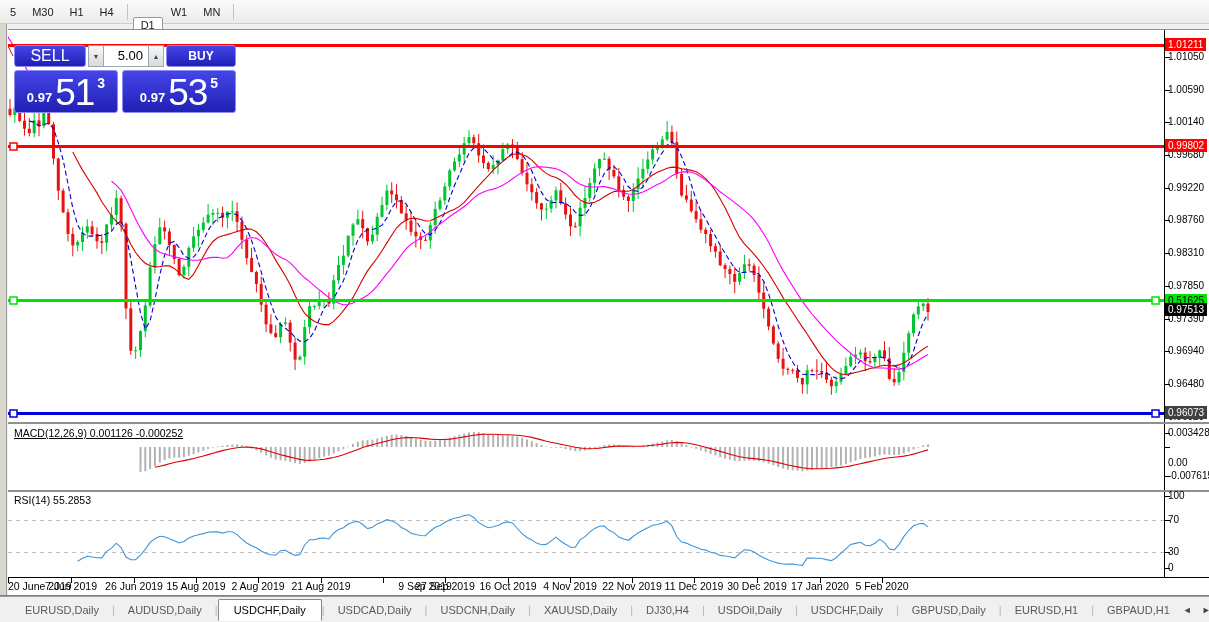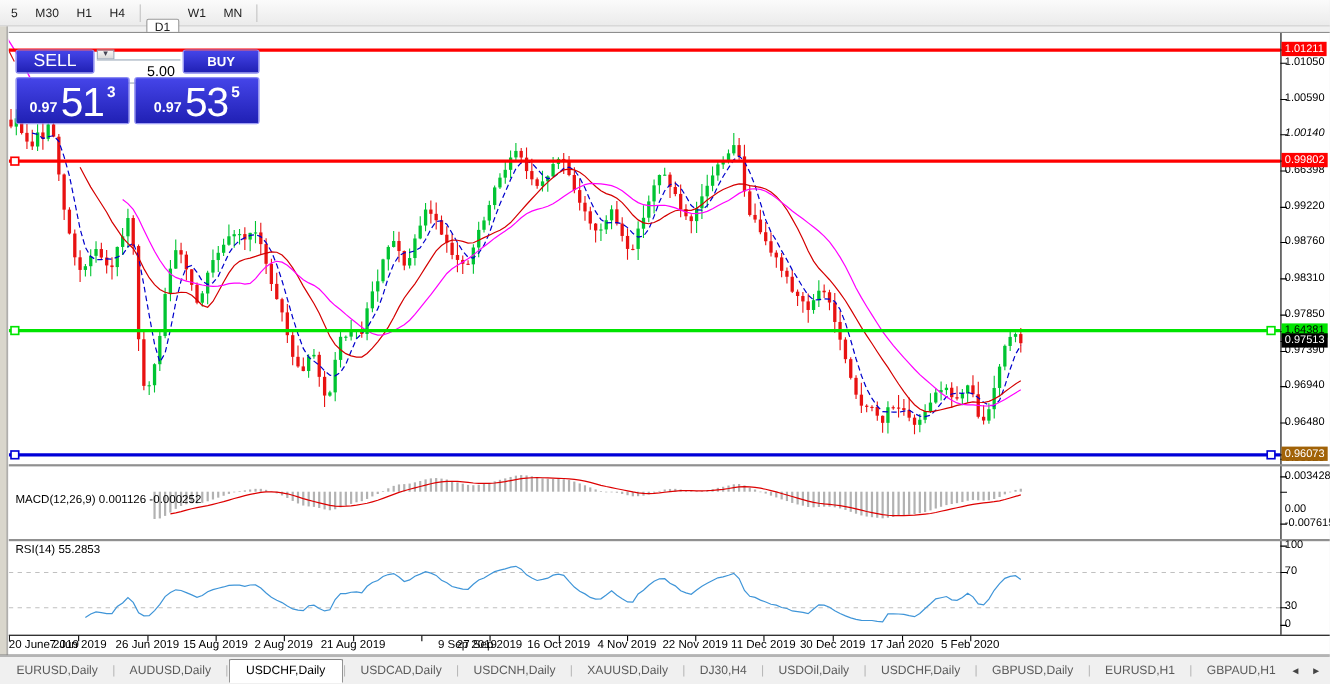--- a/index.html
+++ b/index.html
@@ -21,46 +21,46 @@
   .hdiv{position:absolute;left:8px;width:1201px;z-index:2;}
   
   #title-row{position:absolute;left:14px;top:31px;font-size:11px;color:#000;z-index:4;white-space:nowrap;}
   #title-row .arrow{font-size:8px;margin-right:5px;}
   
   #trade-panel{position:absolute;left:14px;top:45px;width:222px;height:68px;z-index:5;}
   .btn-blue{background:linear-gradient(#4545e9,#2020b4);color:#fff;border:1px solid #8b8bf2;
     border-radius:3px;display:flex;align-items:center;justify-content:center;box-sizing:border-box;}
   #sell-btn{position:absolute;left:0;top:0;width:72px;height:22px;font-size:16px;}
   #buy-btn{position:absolute;left:152px;top:0;width:70px;height:22px;font-size:12px;font-weight:bold;}
-  #vol-spinner{position:absolute;left:74px;top:0;width:76px;height:22px;display:flex;box-sizing:border-box;flex-direction:column;}
+  #vol-spinner{position:absolute;left:74px;top:0;width:76px;height:22px;display:flex;box-sizing:border-box;}
   .spin-btn{width:16px;height:22px;background:linear-gradient(#f7f7f7,#dadada);border:1px solid #9aa7b8;
     box-sizing:border-box;display:flex;align-items:center;justify-content:center;font-size:7px;color:#445;}
   #vol-field{flex:1;background:#fff;border-top:1px solid #9aa7b8;border-bottom:1px solid #9aa7b8;
     text-align:right;padding-right:5px;font-size:13px;line-height:20px;box-sizing:border-box;color:#000;}
   .bigprice{position:absolute;top:25px;height:43px;display:flex;align-items:flex-end;
     justify-content:center;column-gap:3px;}
   #sell-price{left:0;width:104px;}
   #buy-price{left:108px;width:114px;}
   .bp-small{font-size:13px;font-weight:bold;margin-bottom:7px;}
   .bp-big{font-size:37px;line-height:34px;font-weight:400;letter-spacing:-1px;margin-bottom:2px;}
   .bp-sup{font-size:14px;font-weight:bold;margin-bottom:21px;}
   
   .ind-label{position:absolute;left:14px;font-size:10.5px;color:#000;z-index:3;white-space:nowrap;}
   
   .plabel{position:absolute;left:1168px;font-size:10px;line-height:13px;height:13px;
     color:#000;white-space:nowrap;z-index:3;}
   .plabel.hl{left:1165px;padding:0 3px;}
   .hl-red{background:#ff0000;color:#fff;}
   .hl-green{background:#00e400;color:#000;}
   .hl-black{background:#000;color:#fff;}
-  .hl-blue{background:#a16207;color:#fff;}
+  .hl-blue{background:#404040;color:#fff;}
   .dlabel{position:absolute;top:580px;font-size:10.5px;color:#000;white-space:nowrap;z-index:3;}
   
   #tab-bar{position:absolute;left:0;top:596px;width:1209px;height:26px;background:#f0f0f0;
-    border-top:1px solid #9a9a9a;display:flex;align-items:center;padding-left:2px;
+    border-top:1px solid #9a9a9a;display:flex;align-items:center;padding-left:12px;
     box-sizing:border-box;font-size:11px;color:#5a5a5a;z-index:6;}
   .tab{padding:4px 13px;white-space:nowrap;cursor:default;}
   .tab.active{background:#fff;border:1px solid #888;border-bottom:1px solid #fff;color:#000;
     border-radius:2px 2px 0 0;padding:4px 15px;}
   .tab-sep{color:#b5b5b5;}
   #tab-scroll{margin-left:auto;display:flex;gap:10px;padding-right:8px;font-size:9px;color:#444;}
 </style>
 </head>
 <body>
 
@@ -728,39 +728,39 @@
       <span class="bp-big">51</span>
       <span class="bp-sup">3</span>
     </div>
     <div id="buy-price" class="bigprice btn-blue">
       <span class="bp-small">0.97</span>
       <span class="bp-big">53</span>
       <span class="bp-sup">5</span>
     </div>
   </div>
 
-  <div class="ind-label" style="top:448px;">MACD(12,26,9) 0.001126 -0.000252</div>
+  <div class="ind-label" style="top:427px;text-decoration:underline;">MACD(12,26,9) 0.001126 -0.000252</div>
   <div class="ind-label" style="top:494px;">RSI(14) 55.2853</div>
 
   <div id="price-labels">
       <div class="plabel" style="top: 50px;">1.01050</div>
       <div class="plabel" style="top: 83px;">1.00590</div>
-      <div class="plabel" style="top: 115px; font-style: italic;">1.00140</div>
-      <div class="plabel" style="top: 148px;">0.66398</div>
+      <div class="plabel" style="top: 115px;">1.00140</div>
+      <div class="plabel" style="top: 148px;">0.99680</div>
       <div class="plabel" style="top: 181px;">0.99220</div>
       <div class="plabel" style="top: 213px;">0.98760</div>
       <div class="plabel" style="top: 246px;">0.98310</div>
       <div class="plabel" style="top: 279px;">0.97850</div>
       <div class="plabel" style="top: 312px;">0.97390</div>
       <div class="plabel" style="top: 344px;">0.96940</div>
       <div class="plabel" style="top: 377px;">0.96480</div>
       <div class="plabel" style="top: 410px;">0.96020</div>
       <div class="plabel hl hl-red" style="top: 38px;">1.01211</div>
       <div class="plabel hl hl-red" style="top: 139px;">0.99802</div>
-      <div class="plabel hl hl-green" style="top: 294px;">1.64381</div>
+      <div class="plabel hl hl-green" style="top: 294px;">0.51625</div>
       <div class="plabel hl hl-black" style="top: 303px;">0.97513</div>
       <div class="plabel hl hl-blue" style="top: 406px;">0.96073</div>
       <div class="plabel" style="top: 426px;">0.003428</div>
       <div class="plabel" style="top: 456px;">0.00</div>
       <div class="plabel" style="top: 469px;">-0.007615</div>
       <div class="plabel" style="top: 489px;">100</div>
       <div class="plabel" style="top: 513px;">70</div>
       <div class="plabel" style="top: 545px;">30</div>
       <div class="plabel" style="top: 561px;">0</div>
     </div>

